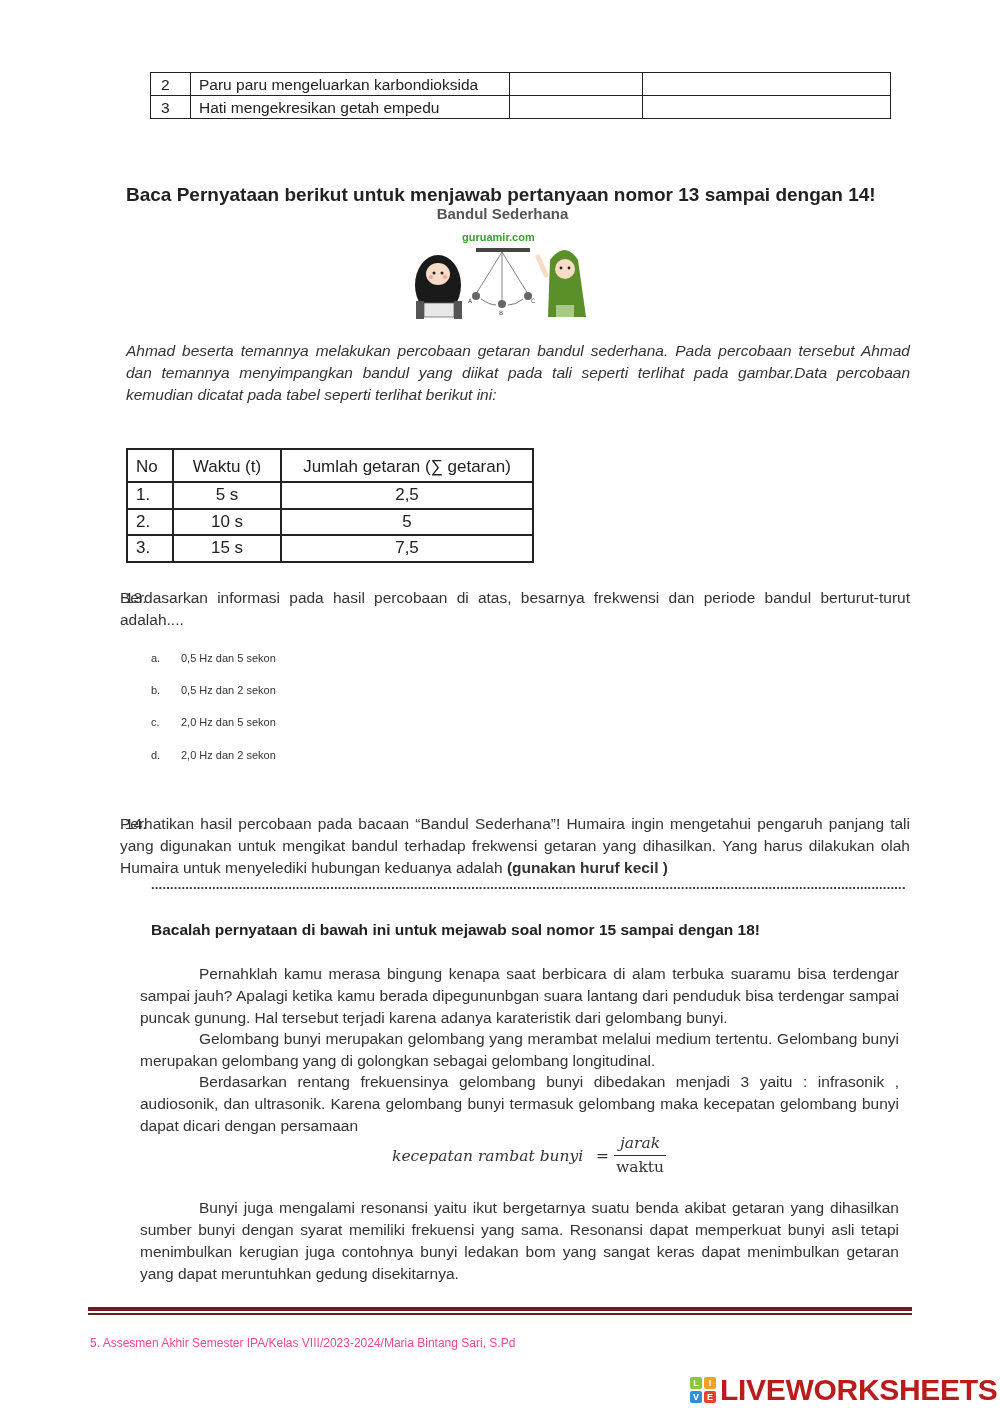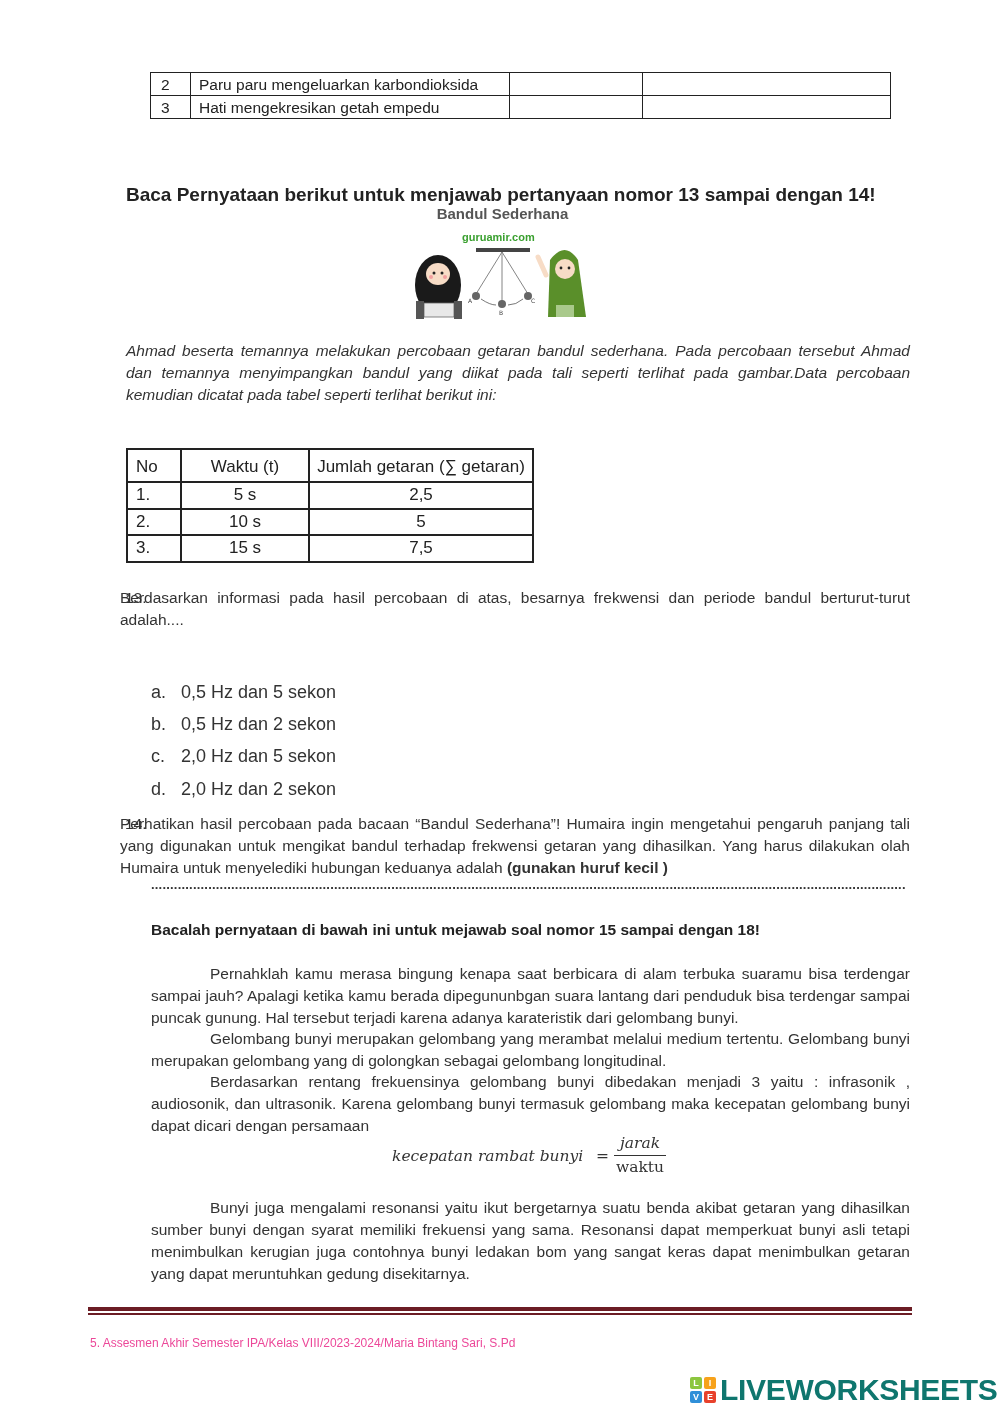--- a/index.html
+++ b/index.html
@@ -39,57 +39,57 @@
   }
   .para-intro { left: 126px; top: 340px; width: 784px; font-style: italic; }
 
   table.data-table {
     position: absolute; left: 126px; top: 448px; width: 408px;
     border-collapse: collapse; font-size: 17px;
   }
   table.data-table td {
     border: 2px solid #222; height: 26.5px; line-height: 24px; padding: 0 6px;
   }
-  table.data-table td.no { width: 54px; text-align: left; padding-left: 8px; margin-top: 28px; }
-  table.data-table td.t { width: 128px; text-align: center; }
+  table.data-table td.no { width: 46px; text-align: left; padding-left: 8px; margin-top: 28px; }
+  table.data-table td.t { width: 108px; text-align: center; }
   table.data-table td.g { text-align: center; }
   table.data-table tr.hdr td { height: 33px; padding-top: 3px; }
 
   .q13 { left: 120px; top: 587px; width: 790px; }
   .qnum { position: absolute; left: 5px; top: 0; }
   .qtext { text-align: justify; }
 
-  .option { position: absolute; left: 151px; font-size: 18px; color: #333; margin-top: 30px; }
+  .option { position: absolute; left: 151px; font-size: 11px; color: #333; }
   .option .letter { display: inline-block; width: 30px; }
 
   .q14 { left: 120px; top: 813px; width: 790px; }
   .dots { position: absolute; left: 151px; top: 877px; width: 755px; height: 14px; overflow: hidden;
     font-weight: bold; letter-spacing: 0.2px; color: #333; font-size: 13px; white-space: nowrap; }
 
   .heading-2 { left: 151px; top: 921px; font-weight: bold; font-size: 15.5px; }
 
-  .article { left: 151px; width: 759px; }
+  .article { left: 140px; width: 759px; }
   .indent { text-indent: 59px; }
 
   .formula { left: 392px; top: 1134px; font-family: "DejaVu Serif", "Liberation Serif", serif; font-size: 15.5px; color: #333; }
   .formula .lhs { position: absolute; left: 0; top: 13px; font-style: italic; white-space: nowrap; }
   .formula .eq { position: absolute; left: 204px; top: 13px; }
   .formula .frac { position: absolute; left: 222px; top: 0; width: 52px; text-align: center; }
   .formula .num { display: block; font-style: italic; height: 20px; }
   .formula .bar { display: block; border-top: 1px solid #333; margin: 1px 0 2px 0; }
   .formula .den { display: block; }
 
   .footer-line-1 { left: 88px; top: 1307px; width: 824px; height: 4px; background: #6b1d24; }
   .footer-line-2 { left: 88px; top: 1313px; width: 824px; height: 1.5px; background: #6b1d24; }
   .footer-text { left: 90px; top: 1336px; font-size: 12px; color: #ec4899; }
 
   .lw-logo { left: 690px; top: 1374px; height: 32px; display: flex; align-items: center; }
   .lw-squares { display: grid; grid-template-columns: 12px 12px; grid-template-rows: 12px 12px; gap: 2px; margin-right: 4px; }
   .lw-sq { font-size: 9px; font-weight: bold; color: #fff; text-align: center; line-height: 12px; border-radius: 2px; }
-  .lw-text { font-size: 30px; font-weight: bold; color: #0f766e; letter-spacing: -0.3px; font-family: "Liberation Sans", sans-serif; }
+  .lw-text { font-size: 30px; font-weight: bold; color: #b91c1c; letter-spacing: -0.3px; font-family: "Liberation Sans", sans-serif; }
 </style>
 </head>
 <body>
 
 <table class="top-table">
   <tbody>
       <tr>
     <td class="no">2</td>
     <td class="stmt">Paru paru mengeluarkan karbondioksida</td>
     <td class="c1"></td>

